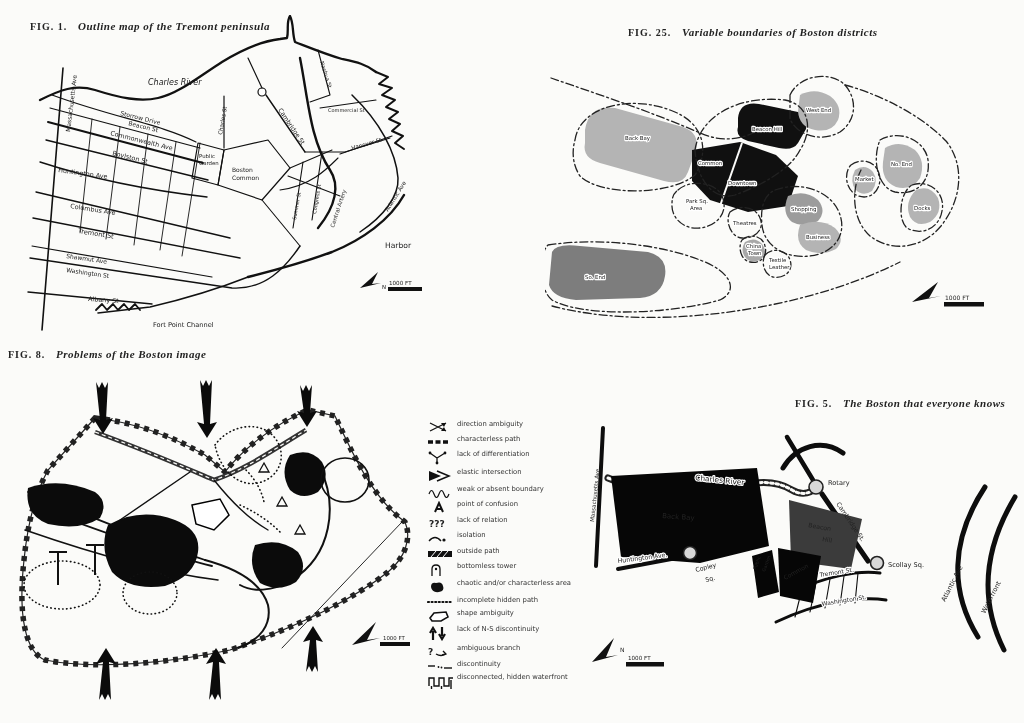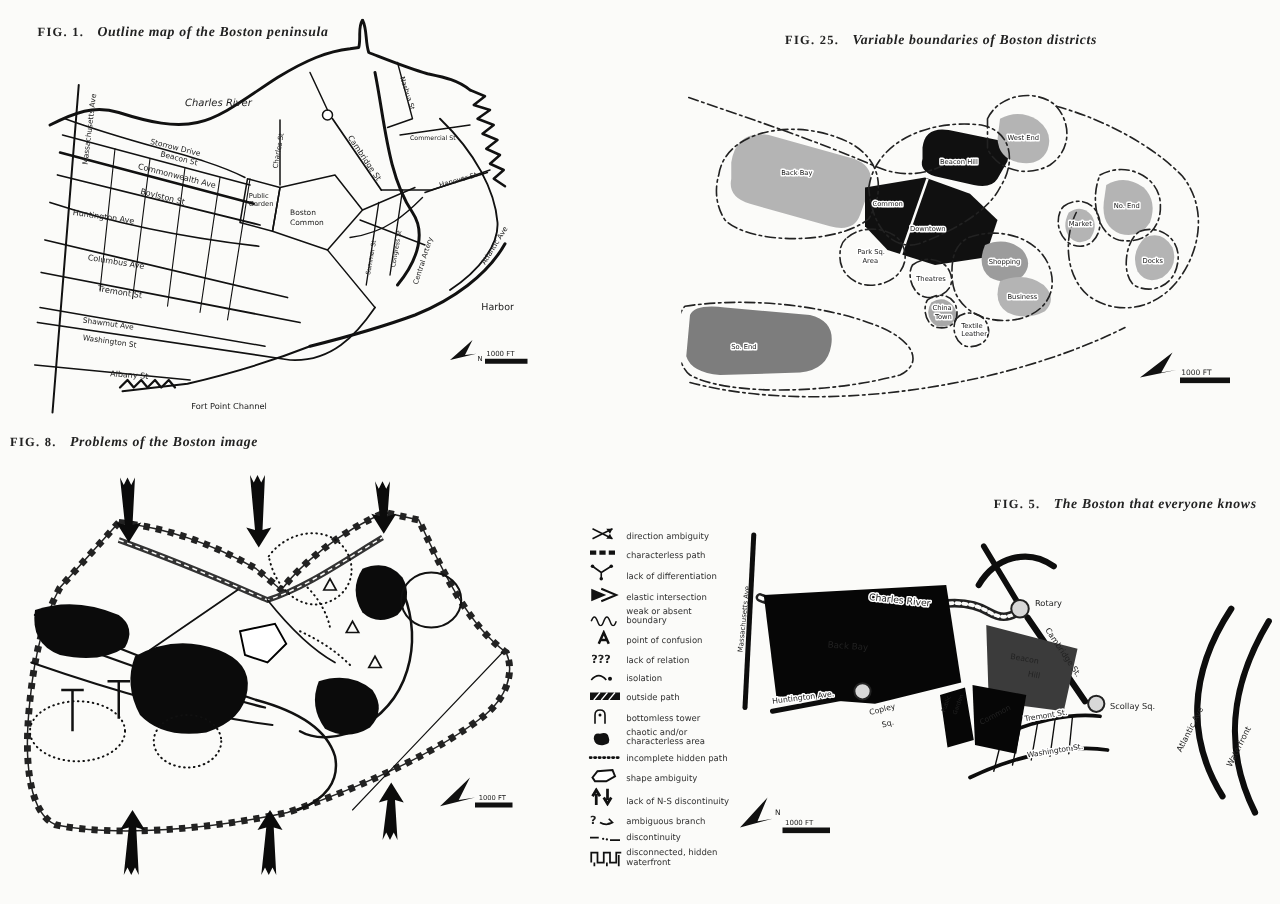--- a/index.html
+++ b/index.html
@@ -4,31 +4,31 @@
 <style>
   html,body{margin:0;padding:0;}
   body{width:1024px;height:723px;position:relative;background:#fbfbf9;overflow:hidden;
        font-family:"Liberation Serif",serif;color:#1b1b1b;}
   .panel{position:absolute;}
   .caption{position:absolute;white-space:nowrap;font-size:11px;color:#222;}
   .caption .fg{font-weight:bold;letter-spacing:1px;font-size:10px;}
   .caption .tt{font-style:italic;font-weight:bold;margin-left:8px;letter-spacing:0.5px;}
   svg text{font-family:"DejaVu Sans",sans-serif;fill:#222;}
   .legend{position:absolute;left:427px;top:421px;width:160px;}
-  .lgrow{display:flex;align-items:flex-end;margin-bottom:3.2px;margin-left:44px;}
+  .lgrow{display:flex;align-items:flex-start;margin-bottom:3.2px;}
   .lgi{width:30px;flex:0 0 30px;display:flex;justify-content:flex-start;}
   .lgl{font-family:"DejaVu Sans",sans-serif;font-size:6.8px;color:#333;line-height:7.5px;}
   .halo{paint-order:stroke;stroke:#ffffff;stroke-width:2.4px;stroke-linejoin:round;}
 </style>
 </head>
 <body>
 
 <div class="caption" style="left:30px;top:20px;">
   <span class="fg">FIG. 1.</span>
-  <span class="tt">Outline map of the Boston peninsula</span>
+  <span class="tt">Outline map of the Tremont peninsula</span>
 </div>
 
 <svg class="panel" style="left:5px;top:15px;" width="450" height="340" viewBox="5 15 450 340">
   <g fill="none" stroke="#111" stroke-linecap="round" stroke-linejoin="round">
 
     <path stroke-width="2.3" d="M40,100 C60,90 75,84 95,90 C120,98 140,102 158,98 C178,94 200,76 222,62 C245,48 262,41 280,39 L287,38 C289,30 286,22 290,16 C294,24 292,33 295,42 C308,47 325,54 342,59 C356,62 366,64 376,72"></path>
 
     <path stroke-width="2" d="M376,72 l12,5 l-9,7 l13,4 l-10,7 l13,5 l-9,7 l12,5 l-9,7 l11,5 l-8,7 l11,5 l-8,7 l9,6"></path>
 
     <path stroke-width="2.4" d="M404,195 C390,220 362,240 332,252 C302,263 272,271 248,277"></path>

